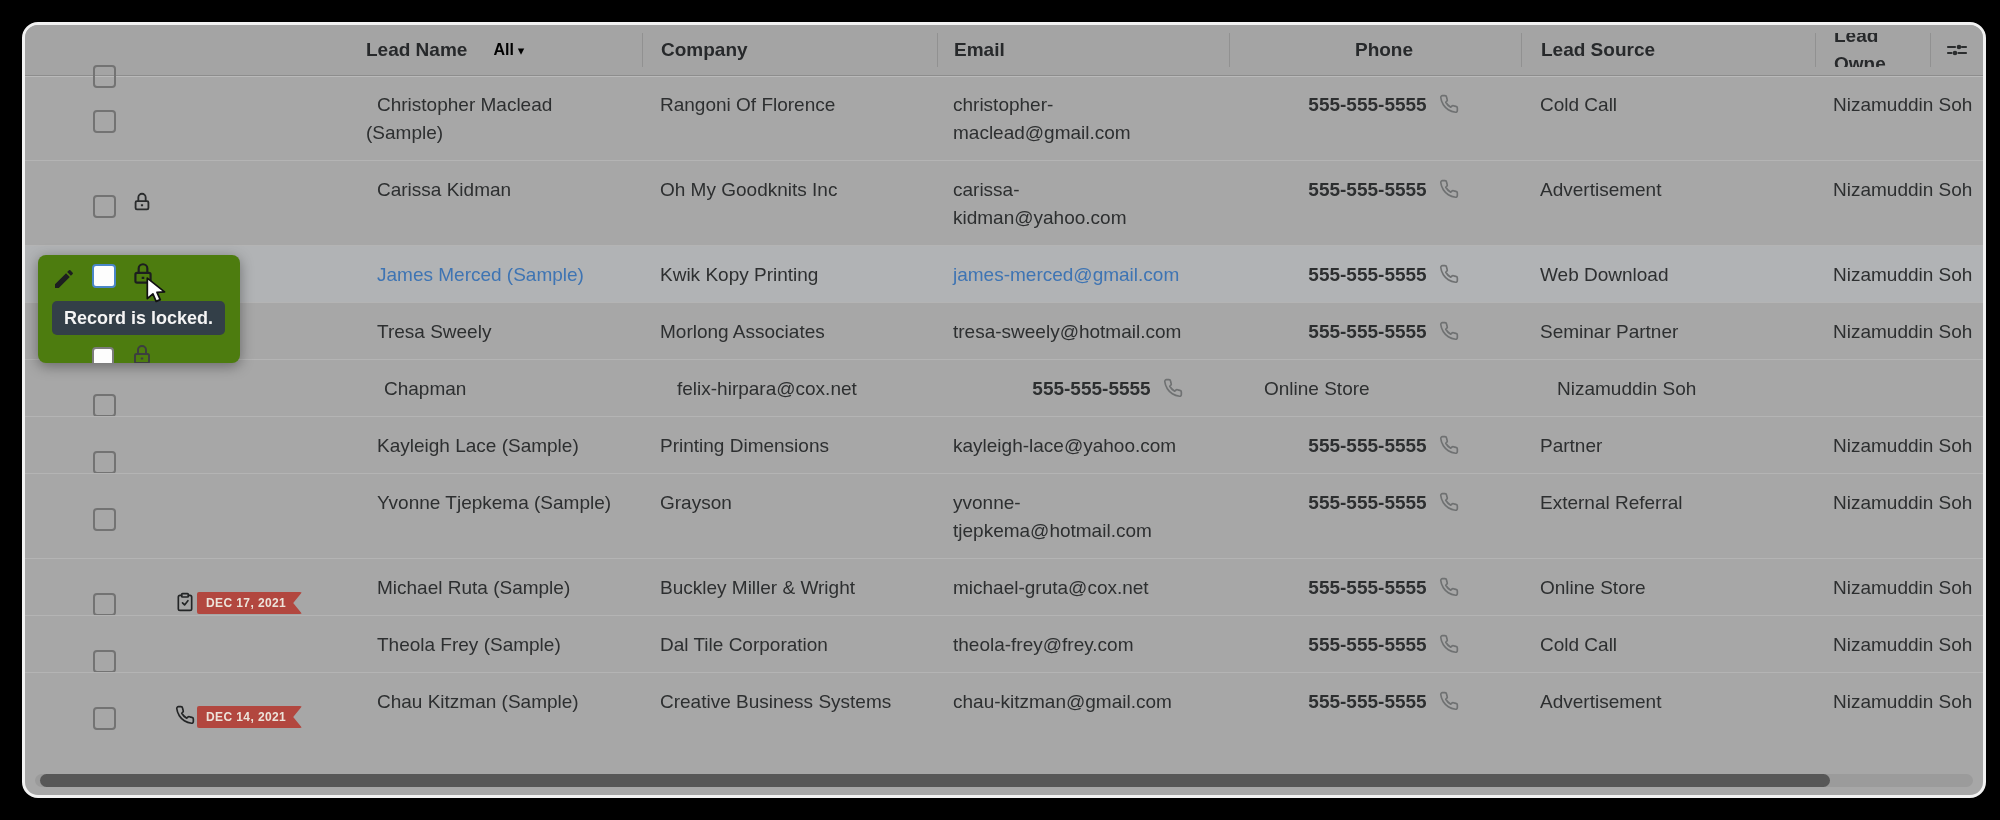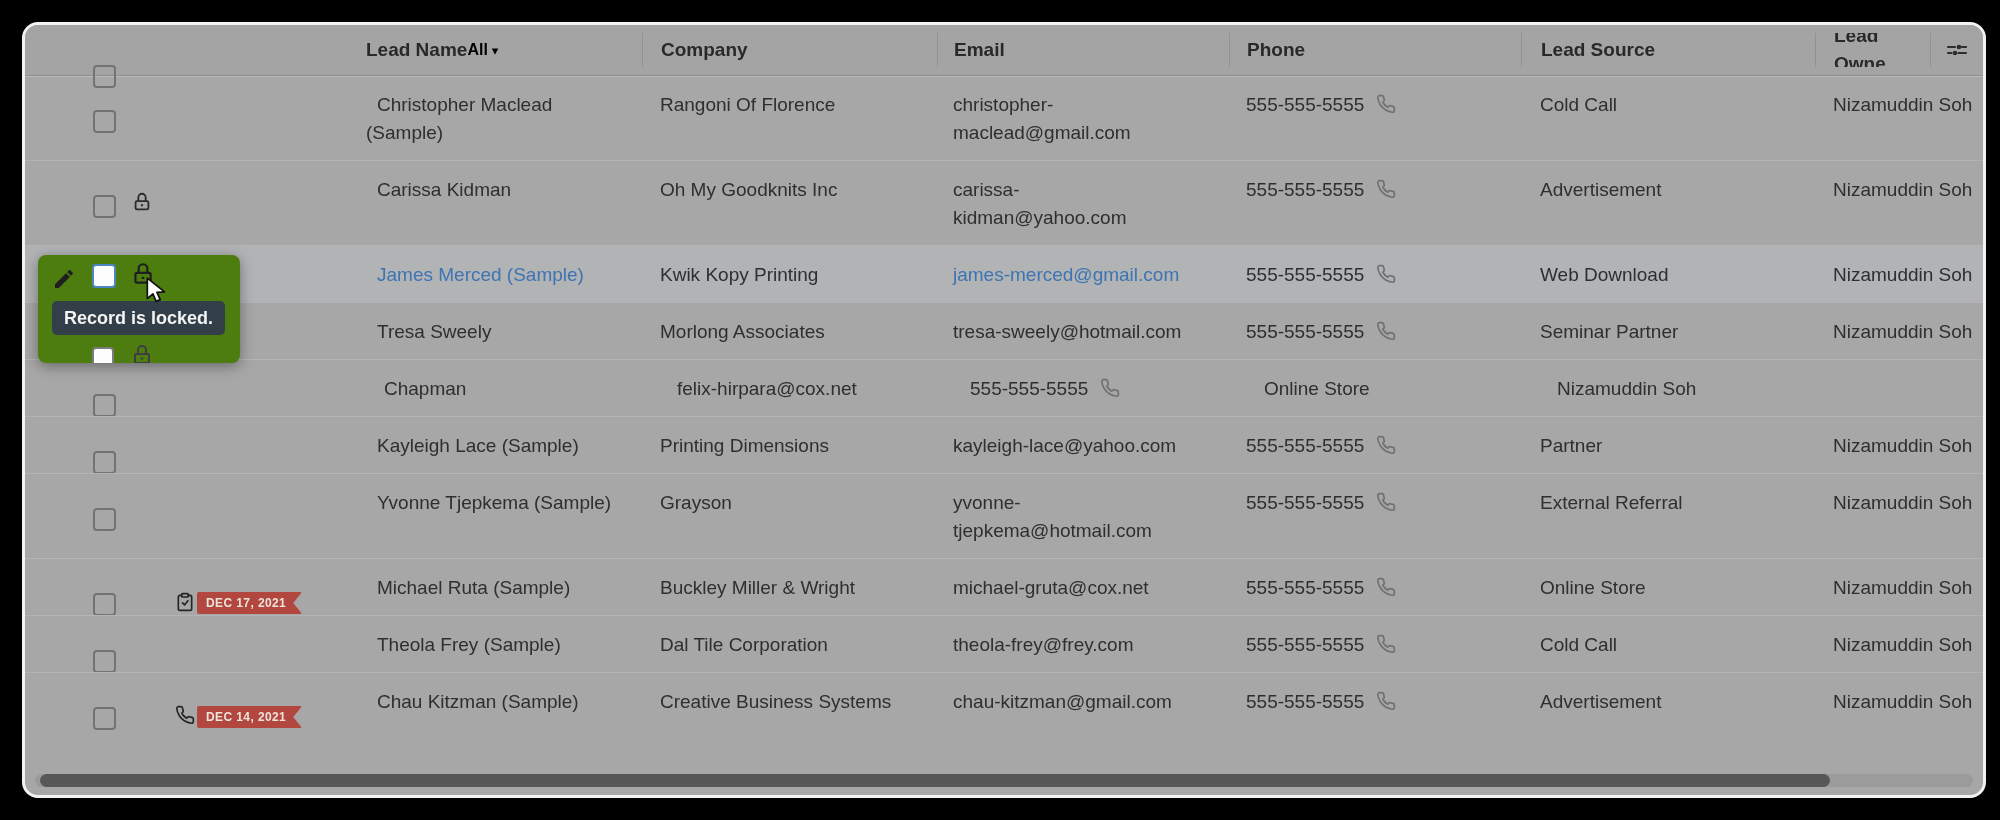--- a/index.html
+++ b/index.html
@@ -8,39 +8,39 @@
   .panel{position:absolute;left:22px;top:22px;width:1958px;height:770px;
     background:#a7a7a7;border:3px solid #f2f2f2;border-radius:16px;overflow:hidden;}
   
   .hdr{display:flex;height:50px;align-items:center;border-bottom:1px solid #8d8d8d;
     background:#a4a4a4;box-shadow:0 1px 0 rgba(255,255,255,.22);}
   .hdr .cell{font-size:19px;font-weight:700;color:#27292b;}
   .gutter{width:341px;flex:0 0 341px;position:relative;}
   .c-name{width:276px;flex:0 0 276px;}
   .c-company{width:295px;flex:0 0 295px;padding-left:18px;box-sizing:border-box;}
   .c-email{width:292px;flex:0 0 292px;padding-left:16px;box-sizing:border-box;}
-  .c-phone{width:292px;flex:0 0 292px;padding-left:17px;box-sizing:border-box;}
+  .c-phone{width:292px;flex:0 0 292px;padding-left:17px;box-sizing:border-box;justify-content:center;}
   .c-source{width:294px;flex:0 0 294px;padding-left:19px;box-sizing:border-box;}
   .c-owner{flex:1 1 auto;padding-left:18px;box-sizing:border-box;overflow:hidden;white-space:nowrap;}
   .hdr .c-company,.hdr .c-email,.hdr .c-phone,.hdr .c-source,.hdr .c-owner{border-left:1px solid #919191;
     height:34px;display:flex;align-items:center;}
   .hdr .c-icons{flex:0 0 52px;border-left:1px solid #919191;height:34px;display:flex;align-items:center;justify-content:center;}
-  .hdr-name-wrap{display:flex;align-items:center;}
+  .hdr-name-wrap{display:flex;align-items:center;gap:26px;}
   .all-dd{font-size:16px;font-weight:700;color:#000000;cursor:pointer;display:flex;align-items:center;gap:4px;}
   .all-dd .caret{font-size:13px;line-height:1;}
   
   .row{display:flex;align-items:flex-start;padding:15px 0 13px;min-height:57px;box-sizing:border-box;
     border-top:1px solid #b4b4b4;position:relative;}
   .row:first-child{border-top:none;}
   .row.hl{background:#b1b3b5;}
   .cell{font-size:19px;line-height:28px;color:#2d2f30;white-space:pre-line;}
   .c-name .nm{color:#2d2f30;margin-left:11px;}
   .c-name .nm.link{color:#3e74b3;}
   .c-email .em.link{color:#3e74b3;}
-  .c-phone{display:flex;align-items:flex-start;gap:12px;white-space:nowrap;}
+  .c-phone{display:flex;align-items:flex-start;gap:12px;white-space:nowrap;font-weight:bold;}
   .ph-ic{margin-top:3px;}
   .checkbox{position:absolute;left:68px;top:19px;width:19px;height:19px;border:2px solid #737373;
     border-radius:4px;background:transparent;cursor:pointer;}
   .g-lock{position:absolute;left:106px;top:15px;}
   .g-tl{position:absolute;left:150px;top:17px;}
   .badge{position:absolute;left:172px;top:18px;background:#b2473f;color:#ece3da;font-size:12px;
     font-weight:700;letter-spacing:.4px;line-height:22px;padding:0 16px 0 9px;border-radius:2px;
     clip-path:polygon(0 0,100% 0,calc(100% - 9px) 50%,100% 100%,0 100%);cursor:pointer;white-space:nowrap;}
   .hdr .checkbox{top:15px;}
   

